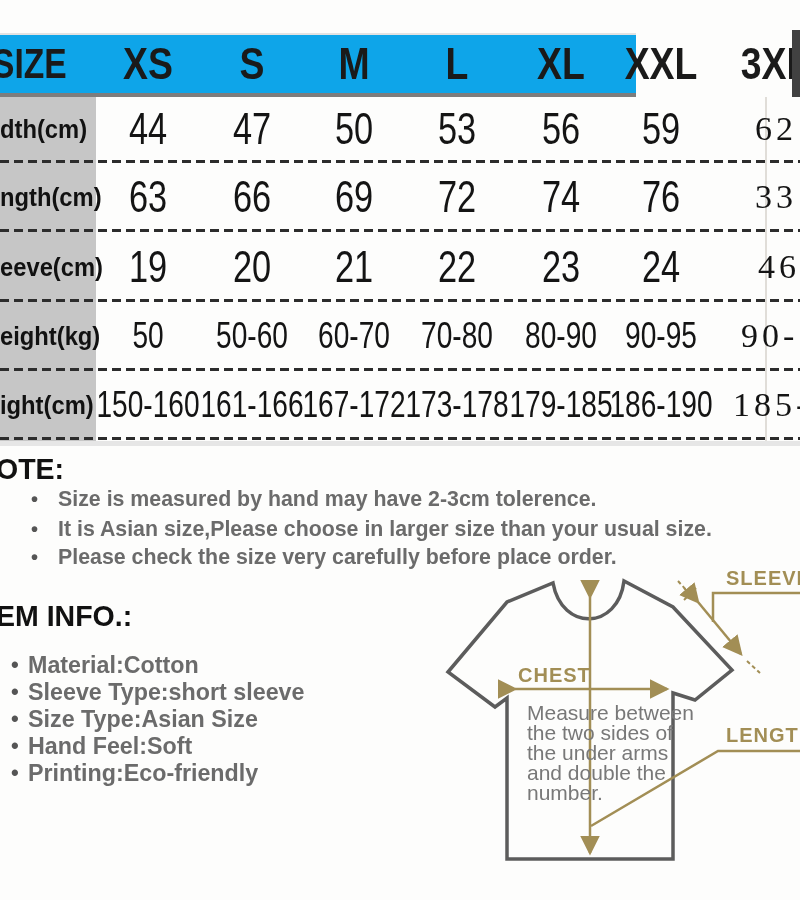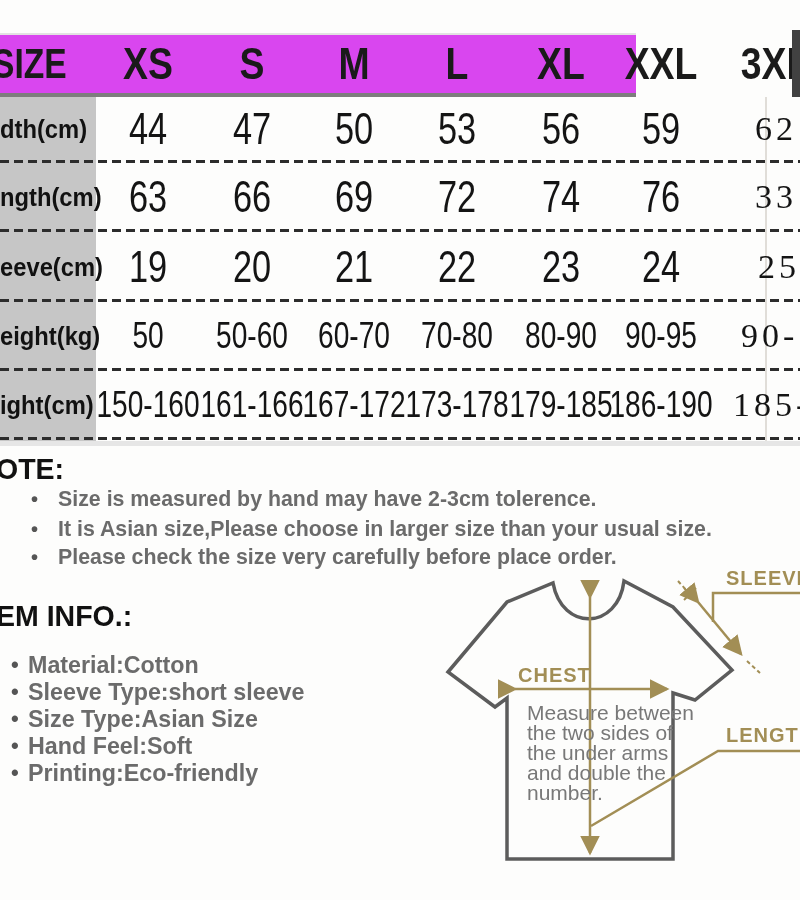--- a/index.html
+++ b/index.html
@@ -3,21 +3,21 @@
 <meta charset="utf-8">
 <style>
   html,body{margin:0;padding:0;}
   body{
     width:800px;height:900px;position:relative;overflow:hidden;
     background:#fdfdfc;font-family:"Liberation Sans",sans-serif;color:#1a1a1a;
   }
   
   .header-strip{
     position:absolute;left:0;top:33px;width:636px;height:64px;box-sizing:border-box;
-    background:#d946ef;border-top:2px solid #e2e2e2;border-bottom:4px solid #7d7d7d;
+    background:#0ea5e9;border-top:2px solid #e2e2e2;border-bottom:4px solid #7d7d7d;
   }
   .hcell{
     position:absolute;top:29px;white-space:nowrap;
     font-size:44px;font-weight:bold;letter-spacing:0;
     transform:translate(-50%,-50%) scaleX(.85);
   }
   .size-label{
     position:absolute;left:-8px;top:29px;white-space:nowrap;
     font-size:42px;font-weight:bold;
     transform:translateY(-50%) scaleX(.8);transform-origin:left center;
@@ -105,21 +105,21 @@
   <span class="vcell" style="left:561px;top:197px">74</span>
   <span class="vcell" style="left:661px;top:197px">76</span>
   <span class="vcell serif" style="left:776px;top:197px">33</span>
 
   <span class="vcell" style="left:148px;top:267px">19</span>
   <span class="vcell" style="left:252px;top:267px">20</span>
   <span class="vcell" style="left:354px;top:267px">21</span>
   <span class="vcell" style="left:457px;top:267px">22</span>
   <span class="vcell" style="left:561px;top:267px">23</span>
   <span class="vcell" style="left:661px;top:267px">24</span>
-  <span class="vcell serif" style="left:779px;top:267px">25</span>
+  <span class="vcell serif" style="left:779px;top:267px">46</span>
 
   <span class="vcell small" style="left:148px;top:336px">50</span>
   <span class="vcell small" style="left:252px;top:336px">50-60</span>
   <span class="vcell small" style="left:354px;top:336px">60-70</span>
   <span class="vcell small" style="left:457px;top:336px">70-80</span>
   <span class="vcell small" style="left:561px;top:336px">80-90</span>
   <span class="vcell small" style="left:661px;top:336px">90-95</span>
   <span class="vcell serif cut" style="left:741px;top:336px">90-1</span>
 
   <span class="vcell small" style="left:148px;top:405px">150-160</span>

